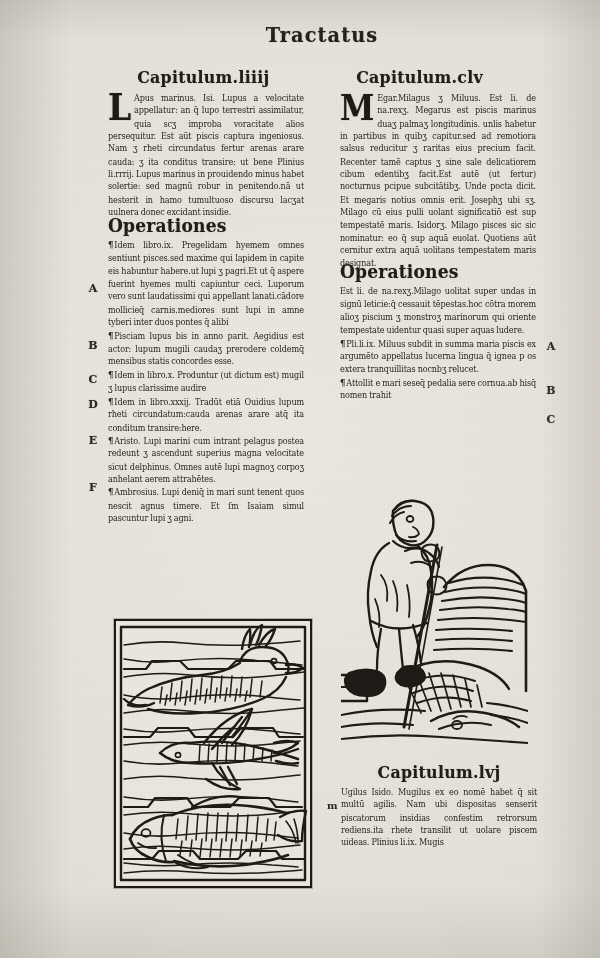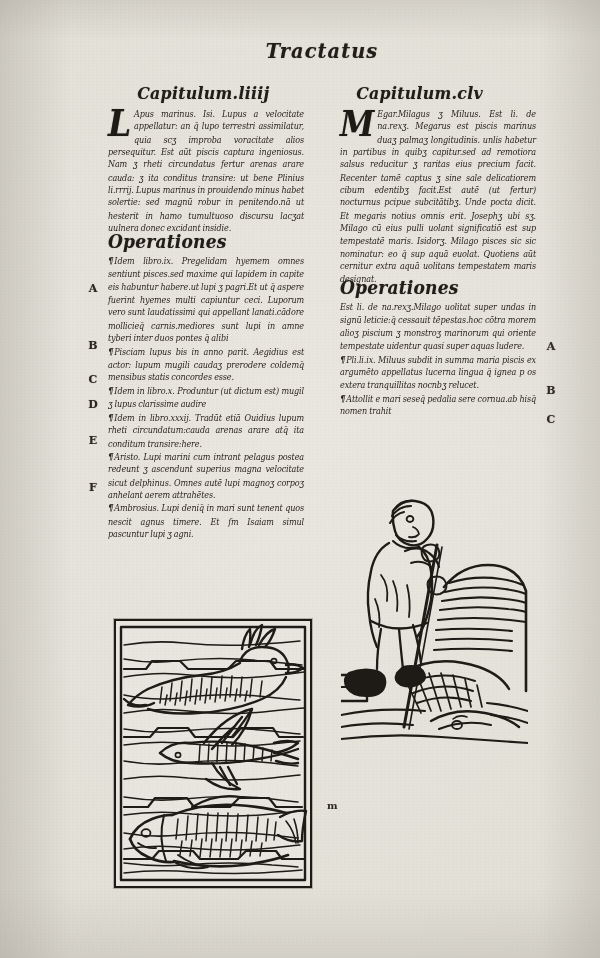--- a/index.html
+++ b/index.html
@@ -51,24 +51,23 @@
   .edge-shade-bottom {
     position: absolute; left: 0; bottom: 0; width: 100%; height: 70px;
     background: linear-gradient(0deg, rgba(150,146,136,.20), rgba(150,146,136,0));
     pointer-events: none;
   }
 
   
   .textblock {
     position: absolute;
     left: 108px;
-    top: 40px;
+    top: 24px;
     width: 428px;
     color: #26211c;
-    font-style: italic;
   }
   .running-head {
     text-align: center;
     font-family: "DejaVu Serif", serif;
     font-weight: 700;
     font-size: 21px;
     letter-spacing: 1.2px;
     color: #211d18;
     line-height: 1;
     margin: 0 0 22px 0;
@@ -529,20 +528,24 @@
               <path d="M146 222 l-2 13"></path>
           </g>
 
           <path d="M62 234 q14 10 30 12 q-16 4 -32 -4" stroke-width="2"></path>
         </g>
 
       </g>
     </svg>
   </div>
 
+  <div id="bottom-chapter">
+    <div class="chap-head">Capitulum.lvj</div>
+    <div class="prose">Ugilus Isido. Mugilus ex eo nomē habet q̄ sit multū agilis. Nam ubi dispositas senserit piscatorum insidias confestim retrorsum rediens.ita rhete transilit ut uolare piscem uideas. Plinius li.ix. Mugis</div>
+  </div>
   <div class="bottom-margin-letter">m</div>
 
   <div class="paper-grain"></div>
   <div class="edge-shade-left"></div>
   <div class="edge-shade-right"></div>
   <div class="edge-shade-top"></div>
   <div class="edge-shade-bottom"></div>
 </div>
 
 </body></html>

